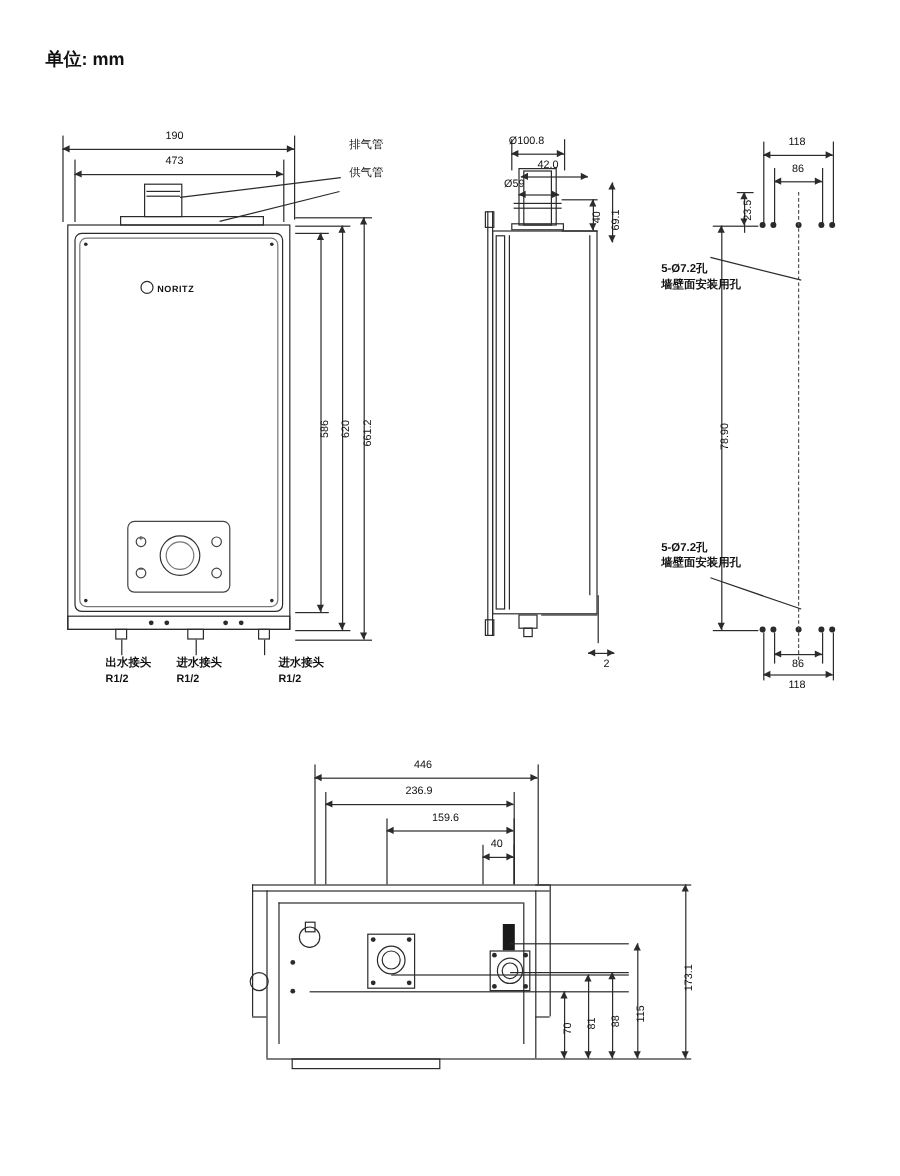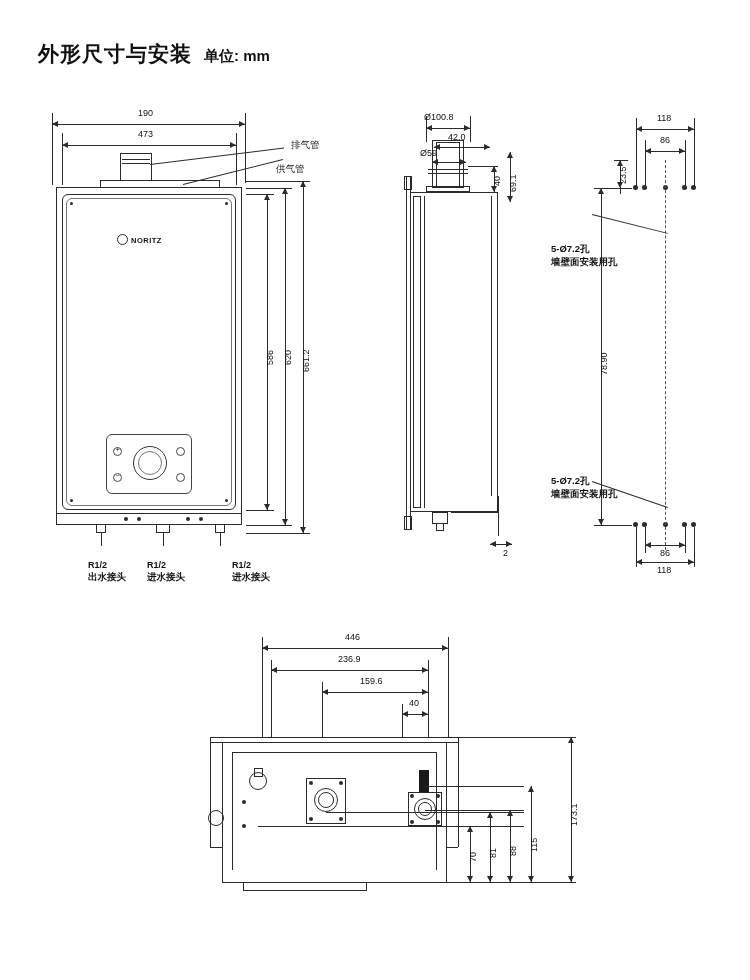--- a/index.html
+++ b/index.html
@@ -56,21 +56,20 @@
     color: #111;
     white-space: nowrap;
     line-height: 1.25;
   }
   .lbl-cn {
     position: absolute;
     font-size: 9.5px;
     color: #111;
     white-space: nowrap;
     line-height: 1.3;
-    margin-top: 24px;
   }
   .vtext {
     position: absolute;
     font-size: 9px;
     color: #111;
     white-space: nowrap;
     transform-origin: 0 0;
     transform: rotate(-90deg);
   }
   .box {
@@ -112,21 +111,20 @@
   .arrowU { border-bottom: 6px solid #2b2b2b; }
   .arrowD { border-top: 6px solid #2b2b2b; }
   .fillblk { position: absolute; background: #1a1a1a; }
 </style>
 </head>
 <body>
 
 <div id="page">
 
   <div class="title-block">
-    <span class="title-main">外形尺寸与安装</span>
     <span class="title-unit">单位: mm</span>
   </div>
 
   <div>
 
     <div class="ln vl" style="left:52px; top:113px; height:72px;"></div>
     <div class="ln vl" style="left:245px; top:113px; height:70px;"></div>
     <div class="ln hl" style="left:52px; top:124px; width:193px;"></div>
     <div class="arrowL" style="left:52px; top:121px;"></div>
     <div class="arrowR" style="left:239px; top:121px;"></div>
@@ -173,21 +171,21 @@
     <div class="box" style="left:156px; top:524px; width:14px; height:9px;"></div>
     <div class="box" style="left:215px; top:524px; width:10px; height:9px;"></div>
     <div class="dot" style="left:124px; top:517px; width:4px; height:4px;"></div>
     <div class="dot" style="left:137px; top:517px; width:4px; height:4px;"></div>
     <div class="dot" style="left:186px; top:517px; width:4px; height:4px;"></div>
     <div class="dot" style="left:199px; top:517px; width:4px; height:4px;"></div>
 
     <div class="ln hl" style="left:150px; top:164px; width:135px; transform:rotate(-7deg); transform-origin:left center;"></div>
     <div class="ln hl" style="left:183px; top:184px; width:103px; transform:rotate(-14deg); transform-origin:left center;"></div>
     <div class="lbl-cn" style="left:291px; top:115px;">排气管</div>
-    <div class="lbl-cn" style="left:276px; top:139px;text-align:center;">供气管</div>
+    <div class="lbl-cn" style="left:291px; top:139px;text-align:center;">供气管</div>
 
     <div class="ln hl" style="left:246px; top:194px; width:28px;"></div>
     <div class="ln hl" style="left:246px; top:510px; width:28px;"></div>
     <div class="ln vl" style="left:267px; top:194px; height:316px;"></div>
     <div class="arrowU" style="left:264px; top:194px;"></div>
     <div class="arrowD" style="left:264px; top:504px;"></div>
     <div class="vtext" style="left:265px; top:365px;">586</div>
 
     <div class="ln hl" style="left:246px; top:188px; width:46px;"></div>
     <div class="ln hl" style="left:246px; top:525px; width:46px;"></div>

